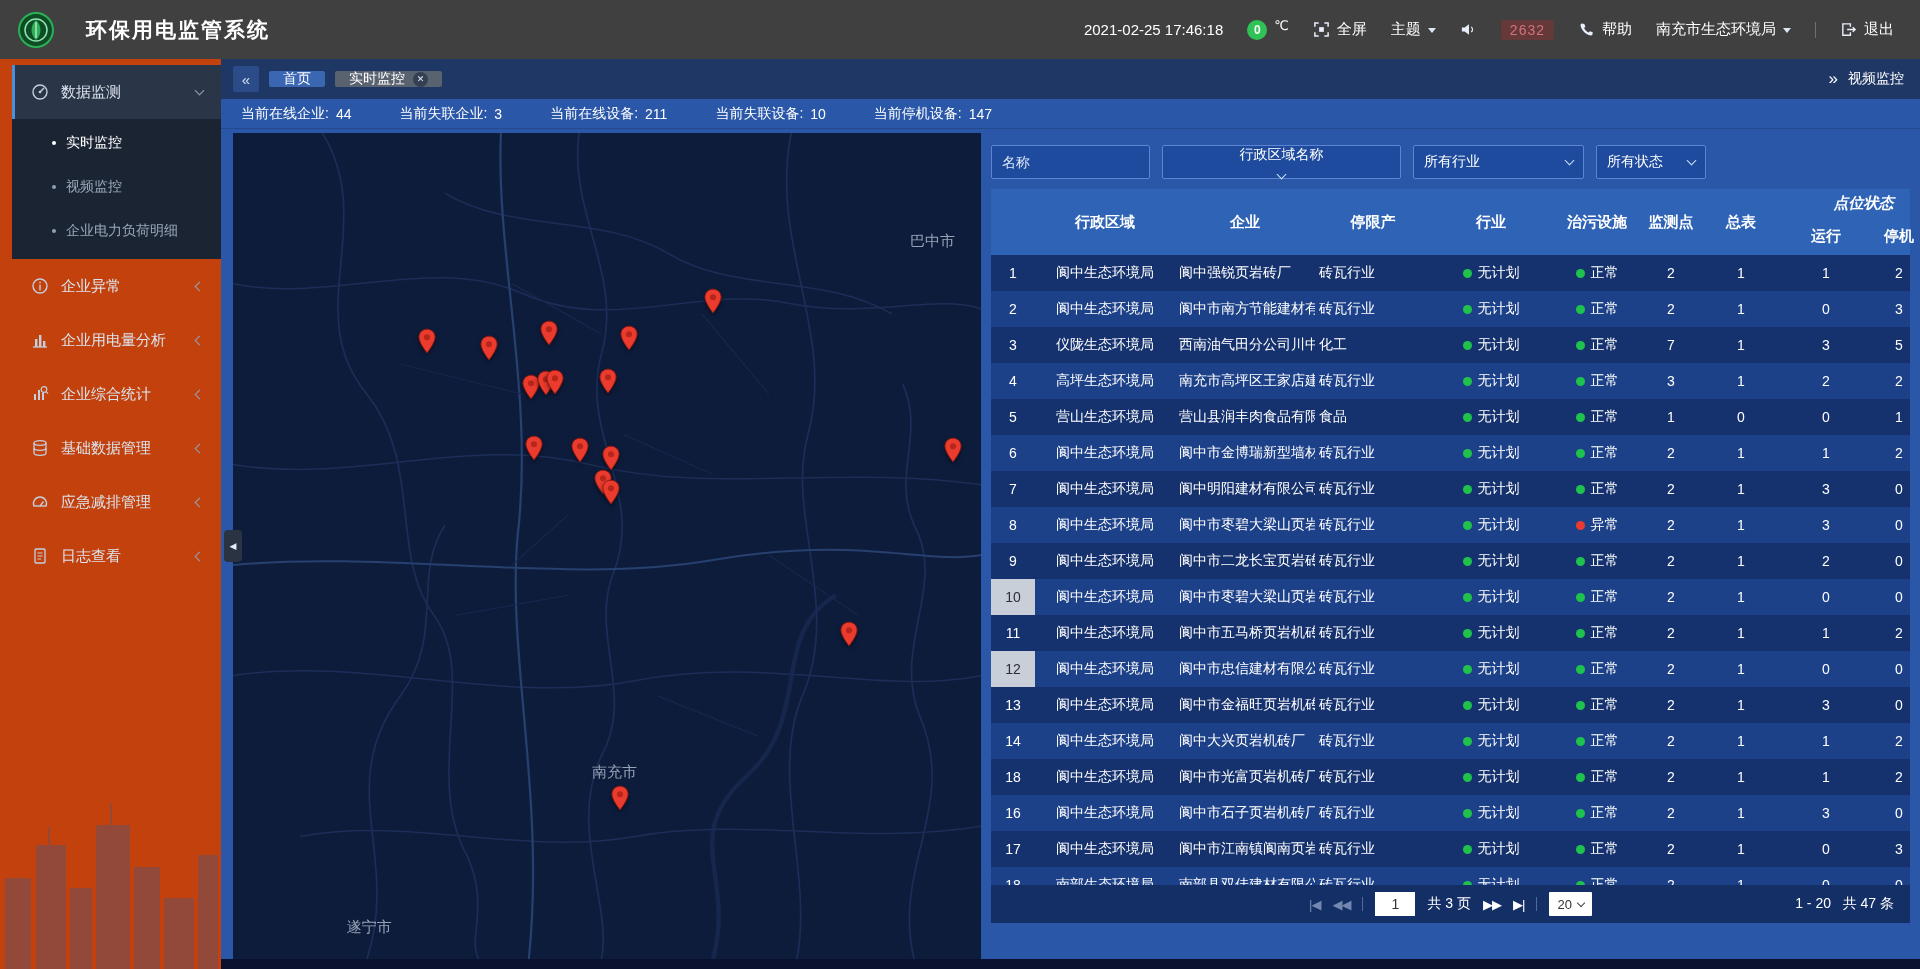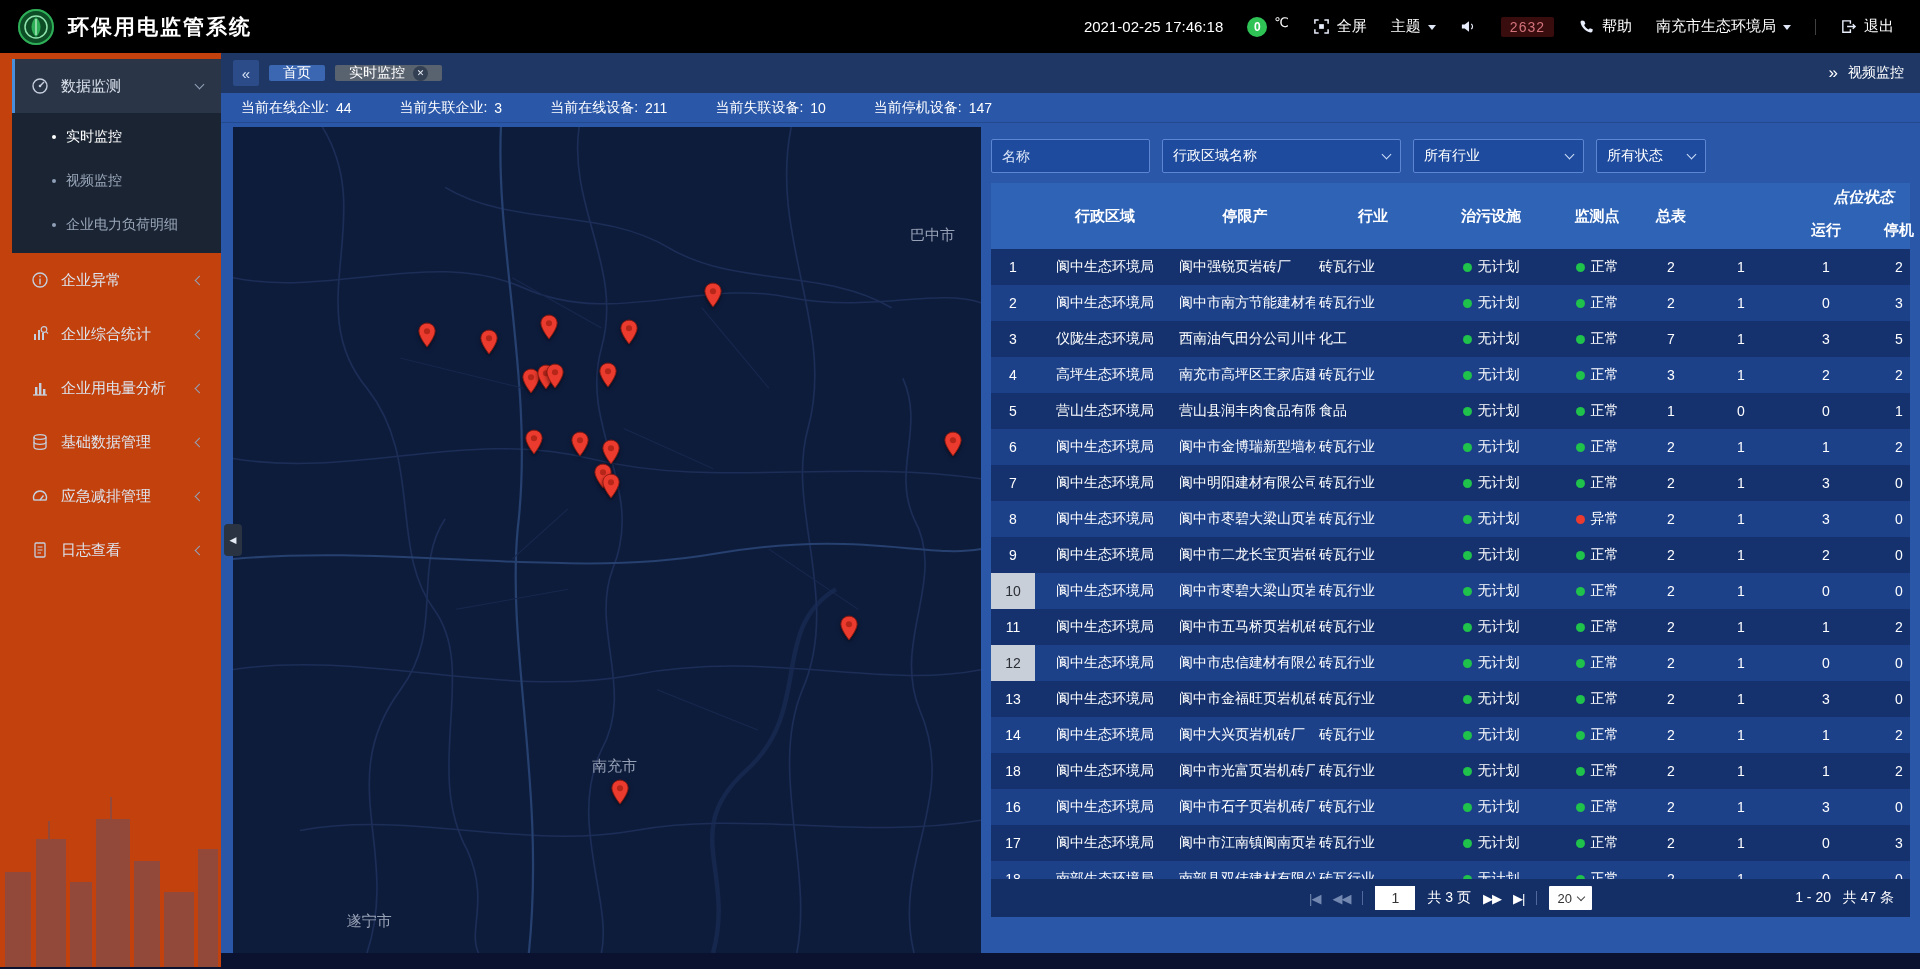--- a/index.html
+++ b/index.html
@@ -1,21 +1,21 @@
 <!DOCTYPE html>
 <html><head>
 <meta charset="utf-8">
 <style>
   * { box-sizing: border-box; margin: 0; padding: 0; }
   html,body { width:1920px; height:969px; overflow:hidden; background:#0a1230;
     font-family:"Liberation Sans","DejaVu Sans",sans-serif; }
 
   
-  .header { height:53px; background:#000000; display:flex; align-items:center;
-    padding:0 26px 0 16px; color:#fff; }
+  .header { height:59px; background:#404040; display:flex; align-items:center;
+    padding:0 26px 0 16px; color:#fff;gap:18px; }
   .logo { width:40px; height:40px; flex:0 0 auto; }
   .app-title { font-size:21px; font-weight:bold; letter-spacing:2px; margin-left:12px; }
   .hright { margin-left:auto; display:flex; align-items:center; gap:24px; font-size:15px; }
   .hitem { display:flex; align-items:center; gap:7px; cursor:pointer; white-space:nowrap; }
   .hicon { width:17px; height:17px; display:inline-flex; color:#e8eefb; }
   .hicon svg { width:100%; height:100%; }
   .temp-circle { width:20px; height:20px; border-radius:50%; background:#2fc356; color:#fff;
     font-size:12px; display:flex; align-items:center; justify-content:center; font-weight:bold; }
   .temp-unit { font-size:13px; position:relative; top:-4px; }
   .alert-badge { background:rgba(190,40,45,.30); color:#d2737b; padding:2px 9px;
@@ -85,21 +85,21 @@
 
   
   .panel { flex:1; display:flex; flex-direction:column; min-width:0; }
   .filters { display:flex; gap:12px; margin:12px 0 10px; }
   .f-input { width:159px; height:34px; background:#1e4b9e; border:1px solid #5d86d2; border-radius:2px;
     color:#fff; font-size:14px; padding:0 10px; outline:none; }
   .f-input::placeholder { color:#e6eefc; opacity:.95; }
   .f-select { height:34px; background:#1e4b9e; border:1px solid #5d86d2; border-radius:2px;
     color:#fff; font-size:14px; display:flex; align-items:center; justify-content:space-between;
     padding:0 10px; cursor:pointer; }
-  .w-region { width:239px; } .w-industry { width:171px; } .w-status { width:110px; }
+  .w-region { width:239px;flex-direction:column; } .w-industry { width:171px; } .w-status { width:110px; }
   .fchev { width:7px; height:7px; border-right:1.6px solid #cfe0f8; border-bottom:1.6px solid #cfe0f8;
     transform:rotate(45deg); margin-top:-4px; }
 
   .grid-cols { display:grid;
     grid-template-columns:44px 140px 140px 116px 120px 92px 56px 84px 86px 60px 1fr; }
   .thead { background:#2e63b6; color:#fff; font-size:15px; font-weight:bold;
     grid-template-rows:28px 38px; }
   .th { display:flex; align-items:center; justify-content:center; }
   .th.span2 { grid-row:1 / 3; }
   .th.pgroup { grid-column:9 / 12; grid-row:1; font-style:italic; }
@@ -236,42 +236,42 @@
               </svg>
             </span>
             <span class="sglabel">企业异常</span>
             <span class="sgchev left"></span>
           </div>
         </div>
         <div class="sgroup">
           <div class="sghead">
             <span class="sgicon">
               <svg viewBox="0 0 18 18">
+                <path d="M2 16 H16" stroke="currentColor" stroke-width="1.3"></path>
+                <rect x="4" y="8" width="2.4" height="8" fill="currentColor"></rect>
+                <rect x="8" y="4" width="2.4" height="12" fill="currentColor"></rect>
+                <rect x="12" y="10" width="2.4" height="6" fill="currentColor"></rect>
+              </svg>
+            </span>
+            <span class="sglabel">企业用电量分析</span>
+            <span class="sgchev left"></span>
+          </div>
+        </div>
+        <div class="sgroup">
+          <div class="sghead">
+            <span class="sgicon">
+              <svg viewBox="0 0 18 18">
                 <rect x="3" y="9" width="2" height="6" fill="currentColor"></rect>
                 <rect x="7" y="5" width="2" height="10" fill="currentColor"></rect>
                 <rect x="11" y="8" width="2" height="7" fill="currentColor"></rect>
                 <circle cx="13" cy="4.5" r="2.8" fill="none" stroke="currentColor" stroke-width="1.2"></circle>
                 <path d="M15.1 6.6 L17 8.5" stroke="currentColor" stroke-width="1.2"></path>
               </svg>
             </span>
             <span class="sglabel">企业综合统计</span>
-            <span class="sgchev left"></span>
-          </div>
-        </div>
-        <div class="sgroup">
-          <div class="sghead">
-            <span class="sgicon">
-              <svg viewBox="0 0 18 18">
-                <path d="M2 16 H16" stroke="currentColor" stroke-width="1.3"></path>
-                <rect x="4" y="8" width="2.4" height="8" fill="currentColor"></rect>
-                <rect x="8" y="4" width="2.4" height="12" fill="currentColor"></rect>
-                <rect x="12" y="10" width="2.4" height="6" fill="currentColor"></rect>
-              </svg>
-            </span>
-            <span class="sglabel">企业用电量分析</span>
             <span class="sgchev left"></span>
           </div>
         </div>
         <div class="sgroup">
           <div class="sghead">
             <span class="sgicon">
               <svg viewBox="0 0 18 18" fill="none" stroke="currentColor" stroke-width="1.3">
                 <ellipse cx="9" cy="4" rx="6" ry="2.3"></ellipse>
                 <path d="M3 4 V14 c0 1.3 2.7 2.3 6 2.3 s6-1 6-2.3 V4"></path>
                 <path d="M3 9 c0 1.3 2.7 2.3 6 2.3 s6-1 6-2.3"></path>
@@ -475,20 +475,21 @@
           </div>
           <div class="f-select w-status">
             <span>所有状态</span>
             <span class="fchev"></span>
           </div>
         </div>
 
         <div class="thead grid-cols">
           <div class="th span2"></div>
           <div class="th span2">行政区域</div>
+          <div class="th span2">企业</div>
           <div class="th span2">停限产</div>
           <div class="th span2">行业</div>
           <div class="th span2">治污设施</div>
           <div class="th span2">监测点</div>
           <div class="th span2">总表</div>
           <div class="th pgroup">点位状态</div>
           <div class="th sub" style="grid-column:9">运行</div>
           <div class="th sub" style="grid-column:10">停机</div>
           <div class="th sub" style="grid-column:11">失联</div>
         </div>

